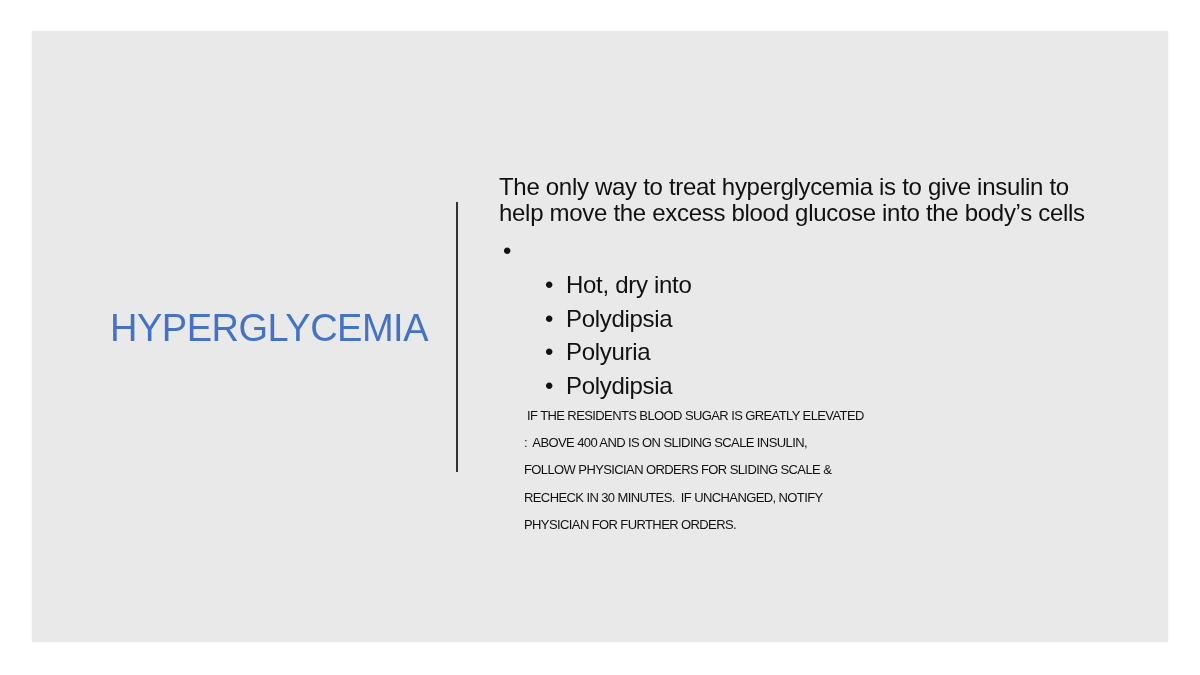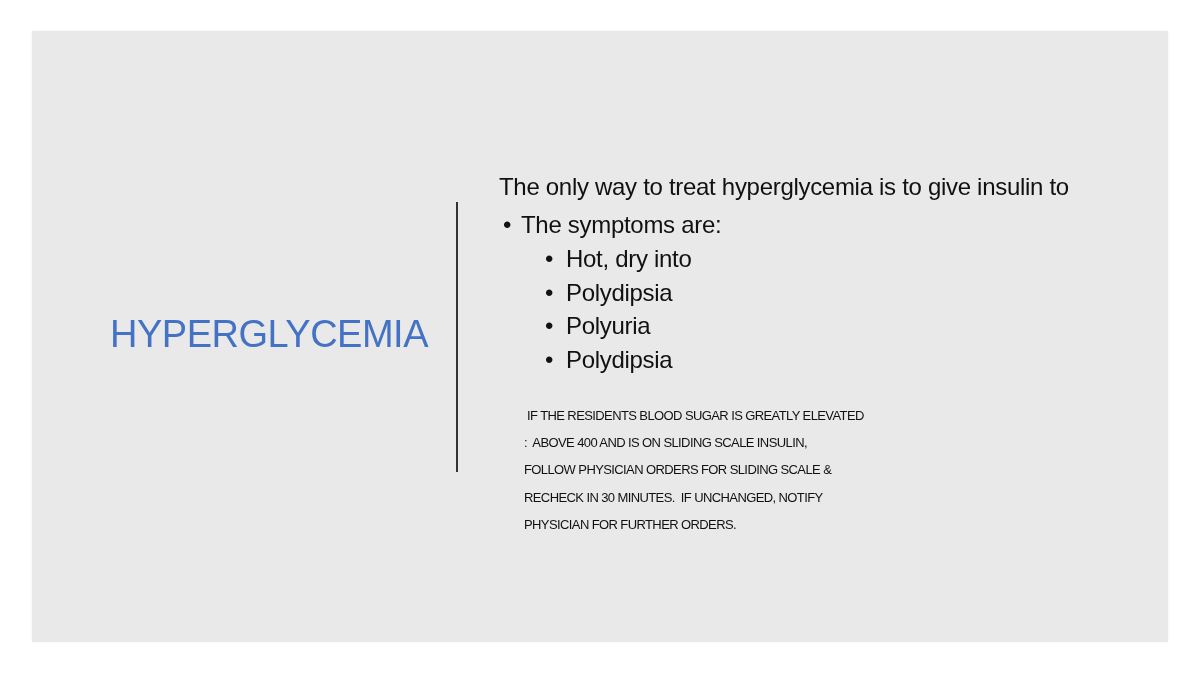--- a/index.html
+++ b/index.html
@@ -16,21 +16,21 @@
       left: 32px;
       top: 31px;
       width: 1136px;
       height: 611px;
       background: #e9e9e9;
       box-shadow: 0 0 3px rgba(0,0,0,0.06);
     }
     .title {
       position: absolute;
       left: 78px;
-      top: 282px;
+      top: 276px;
       font-size: 38px;
       font-weight: normal;
       color: #4472c4;
       letter-spacing: -0.5px;
       white-space: nowrap;
       margin: 0;
     }
     .divider {
       position: absolute;
       left: 424px;
@@ -98,25 +98,25 @@
 
 <div class="slide">
 
   <h1 class="title">HYPERGLYCEMIA</h1>
 
   <div class="divider"></div>
 
   <div class="content">
     <p class="intro">
       <span>The only way to treat hyperglycemia is to give insulin to</span><br>
+      <span>help move the excess blood glucose into the body’s cells</span>
     </p>
 
     <div class="bullet">
       <span class="dot">•</span>
-      <span>The symptoms are:</span>
     </div>
 
     <div class="sub-list">
       <div class="sub-bullet">
         <span class="dot">•</span>
         <span>Hot, dry into</span>
       </div>
       <div class="sub-bullet">
         <span class="dot">•</span>
         <span>Polydipsia</span>

